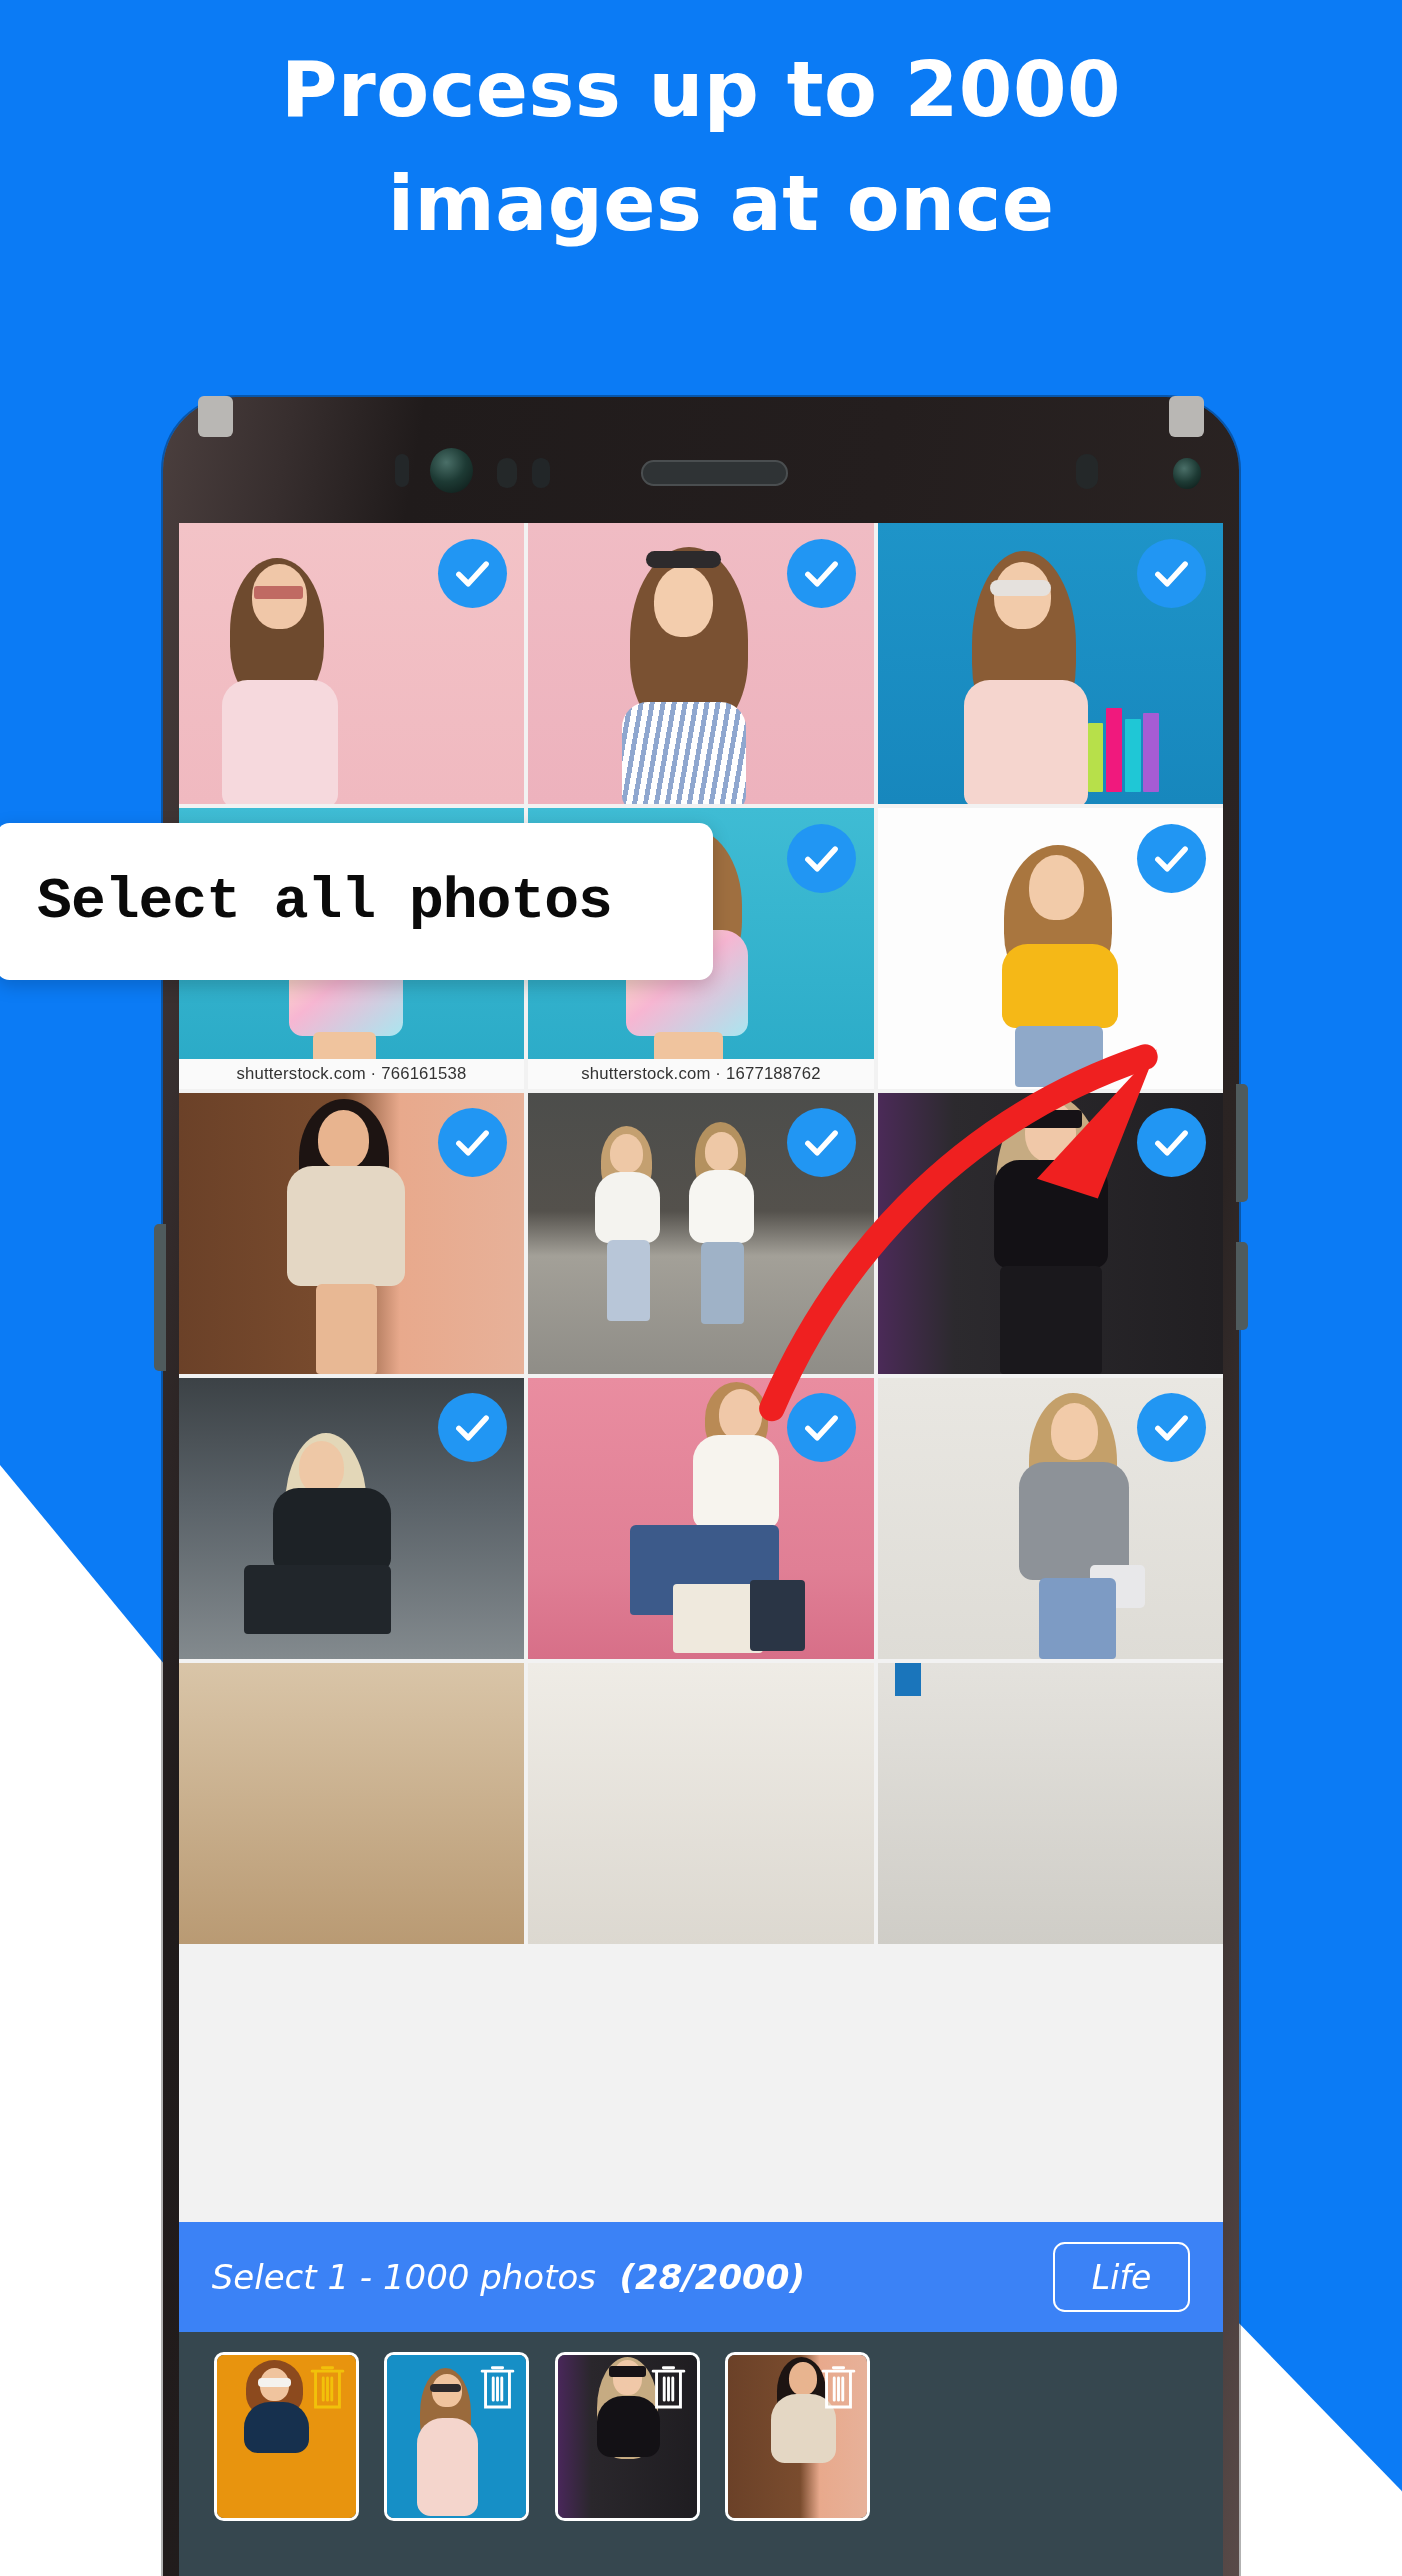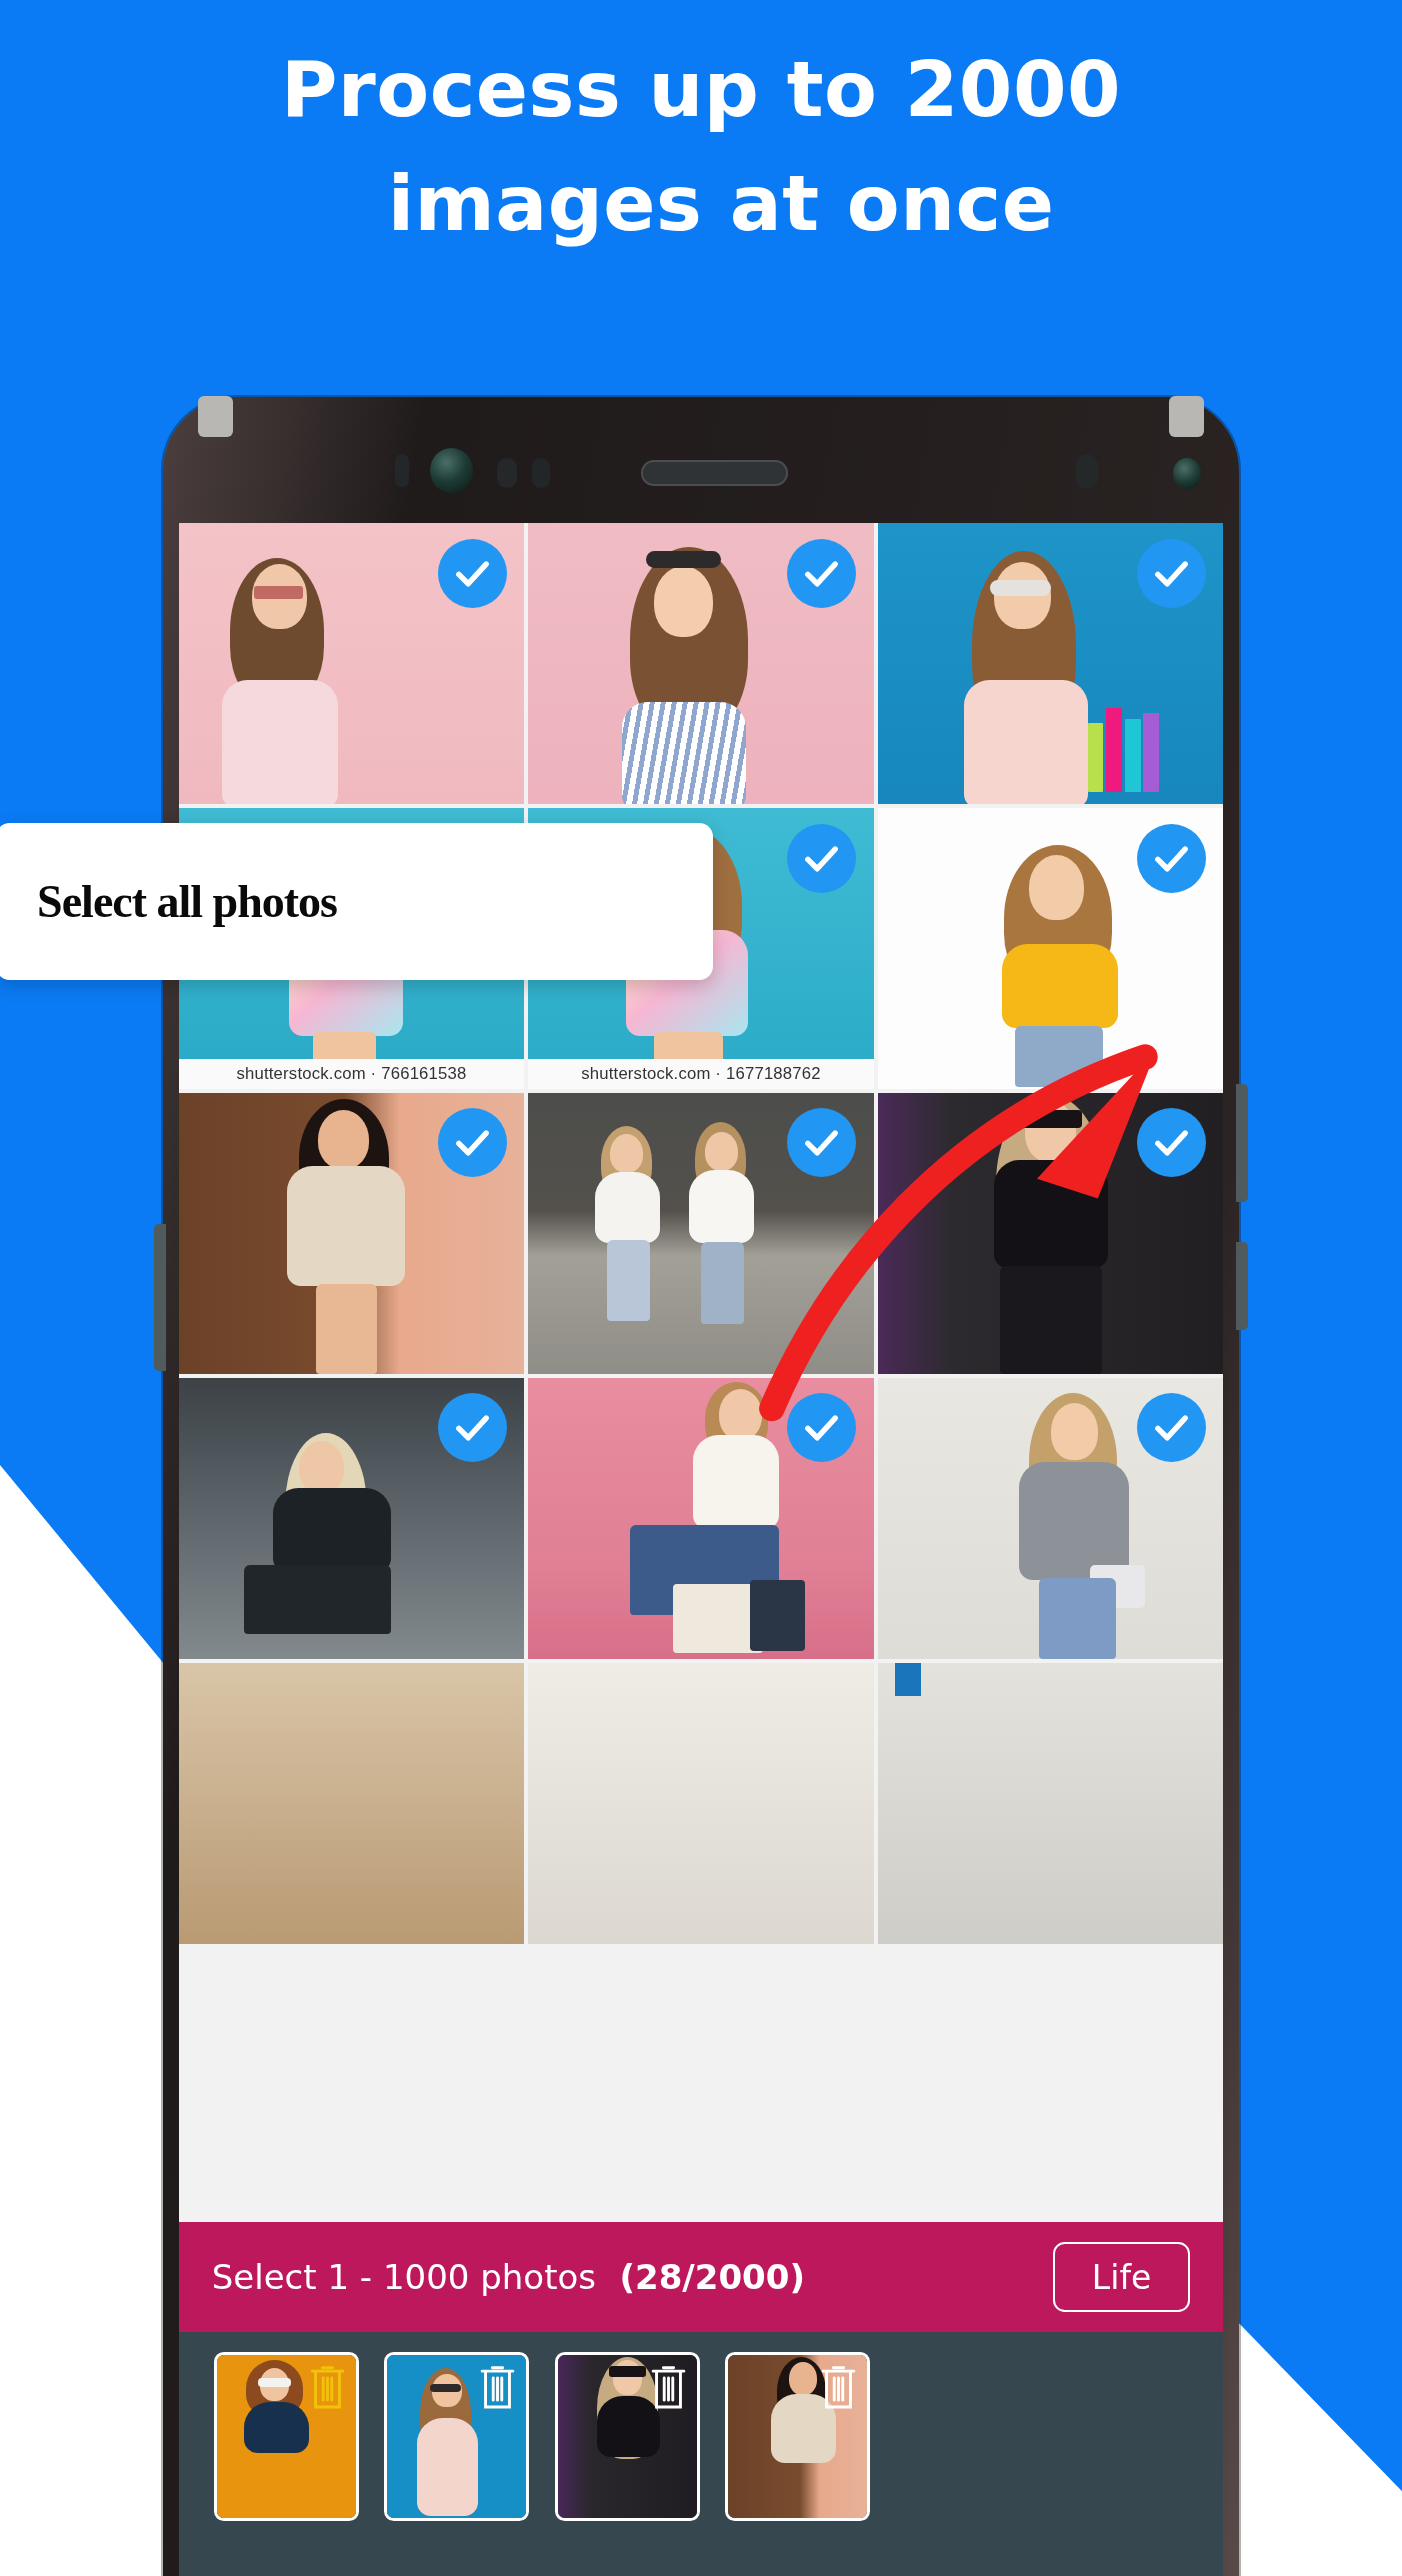--- a/index.html
+++ b/index.html
@@ -108,22 +108,22 @@
   .head { position:absolute; border-radius:50% 50% 45% 45%; }
   .hair { position:absolute; border-radius:50% 50% 40% 40%; }
   .torso { position:absolute; border-radius:25.5px 25.5px 13.7px 13.7px; }
   .legs { position:absolute; border-radius:5.9px 5.9px 3.9px 3.9px; }
   .glasses { position:absolute; border-radius:2.9px; }
   .bagset { position:absolute; display:flex; gap:2.9px; align-items:flex-end; }
   .bagset i { display:block; width:15.7px; border-radius:1px; }
 
   
   #selbar {
-    height:110px; background:#be185d; display:flex; align-items:center;
-    padding:0 33px; gap:13.7px;
+    height:110px; background:#3b82f6; display:flex; align-items:center;
+    padding:0 33px; gap:13.7px;font-style:italic;
   }
   #selbar-text { color:#fff; font-size:34px; font-family:"DejaVu Sans",sans-serif; }
   #selbar-count { color:#fff; font-size:34px; font-weight:700; font-family:"DejaVu Sans",sans-serif; margin-left:9.8px; }
   #done-btn {
     margin-left:auto; border:2.9px solid #fff; border-radius:11.8px;
     color:#fff; font-size:33px; padding:13.7px 37px;
     font-family:"DejaVu Sans",sans-serif;
   }
 
   
@@ -140,22 +140,22 @@
   
   #callout {
     position:absolute; left:-3.9px; top:823px;
     width:717px; height:157px; background:#fff;
     border-radius:13.7px;
     display:flex; align-items:center; padding-left:41px;
     box-shadow:0 5.9px 17.7px rgba(0,0,0,.18);
     z-index:40;
   }
   #callout-text {
-    font-size:46px; font-weight:700; color:#0a0a0a;
-    font-family:Liberation Serif, serif; letter-spacing:-1px;
+    font-size:58px; font-weight:700; color:#0a0a0a;
+    font-family:Liberation Mono, monospace; letter-spacing:-1px;
   }
 
   
   #arrow { position:absolute; left:550px; top:550px; width:589px; height:491px; z-index:45; pointer-events:none; }
 </style>
 </head>
 <body>
 
 <div id="bg-white-left"></div>
 <div id="bg-white-right"></div>

